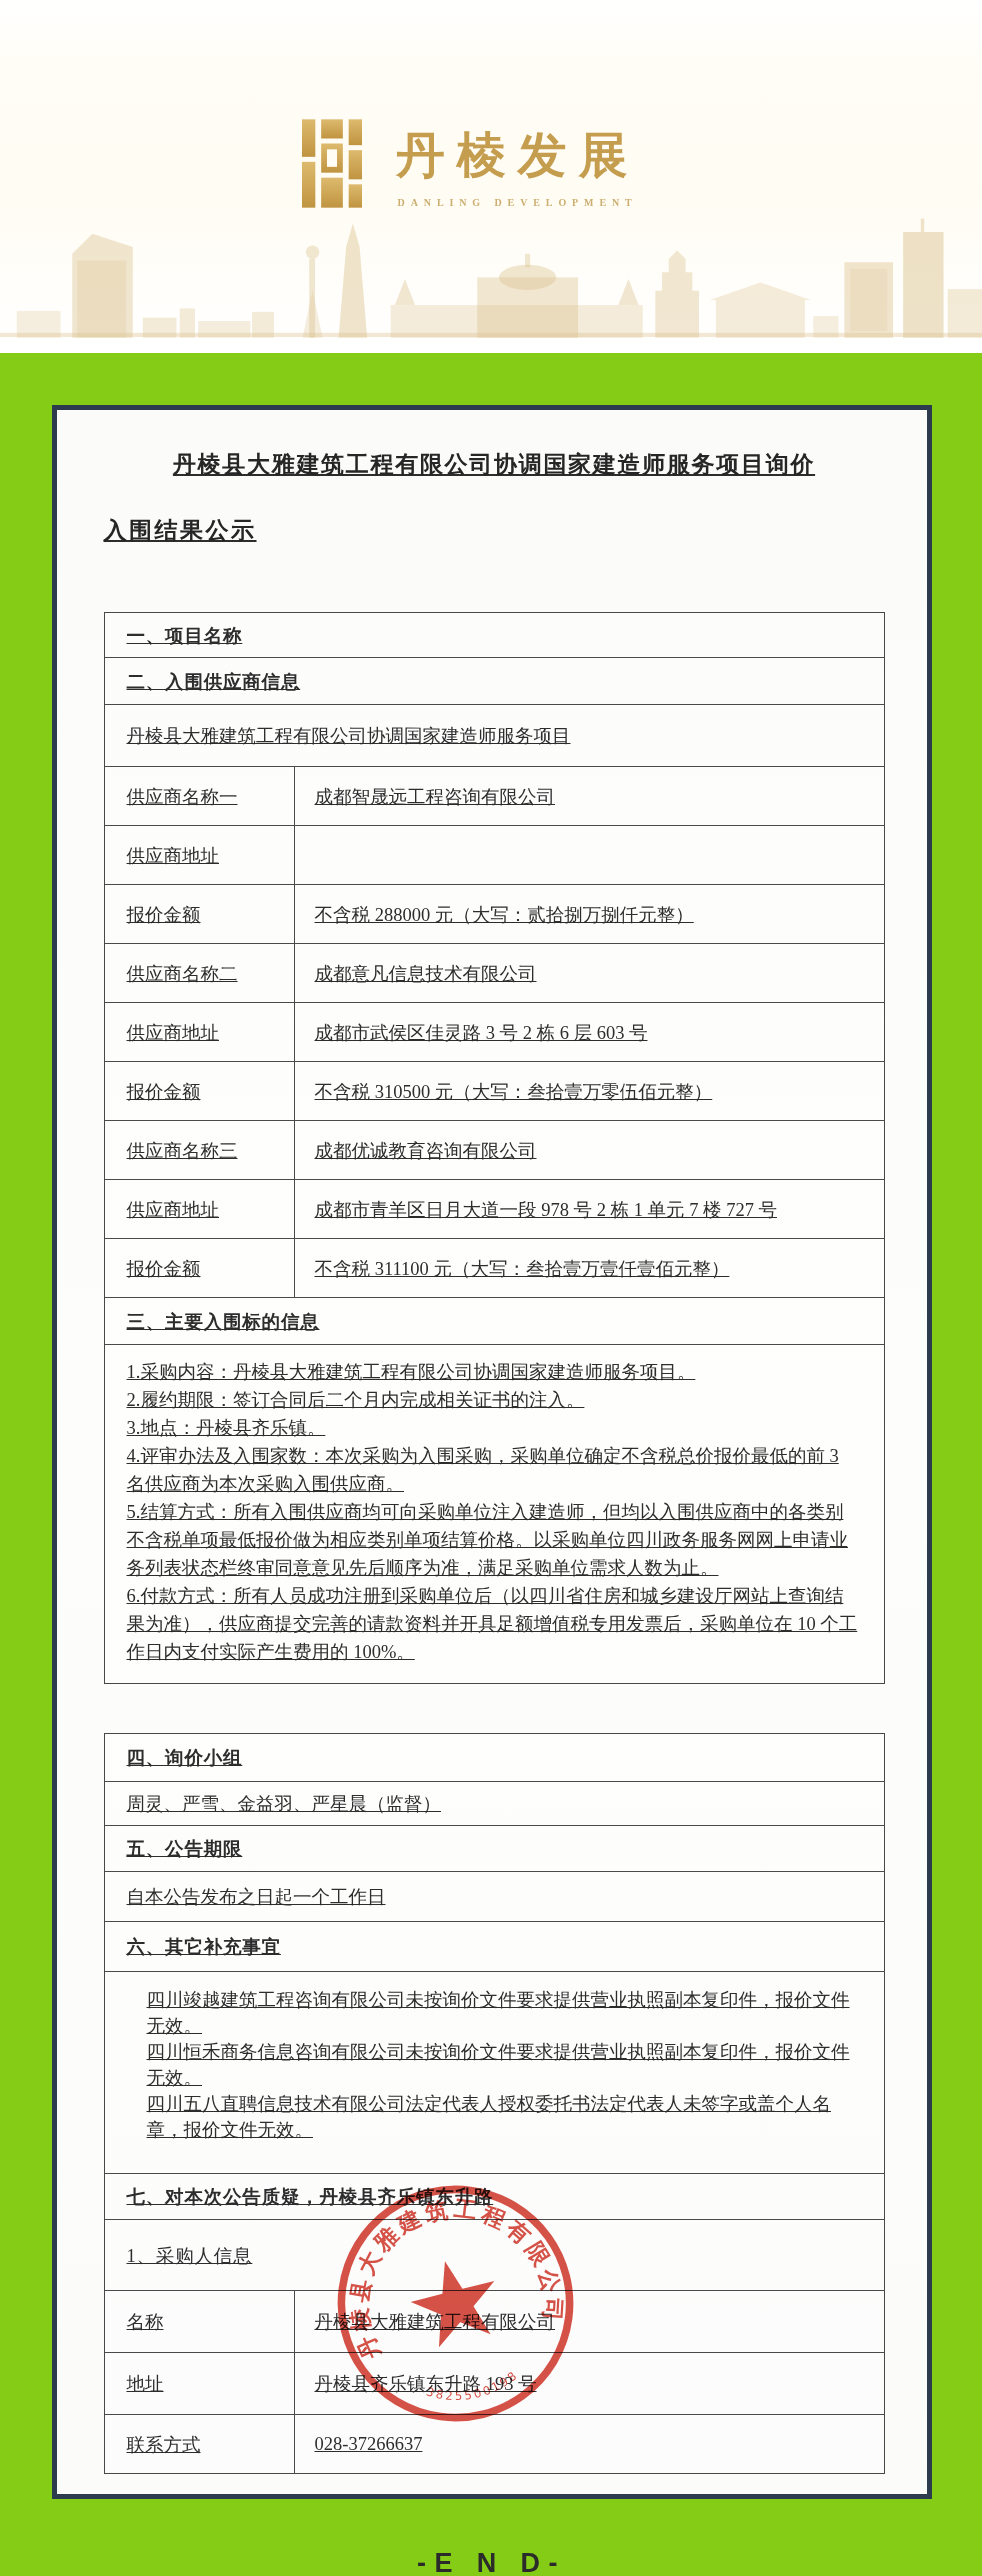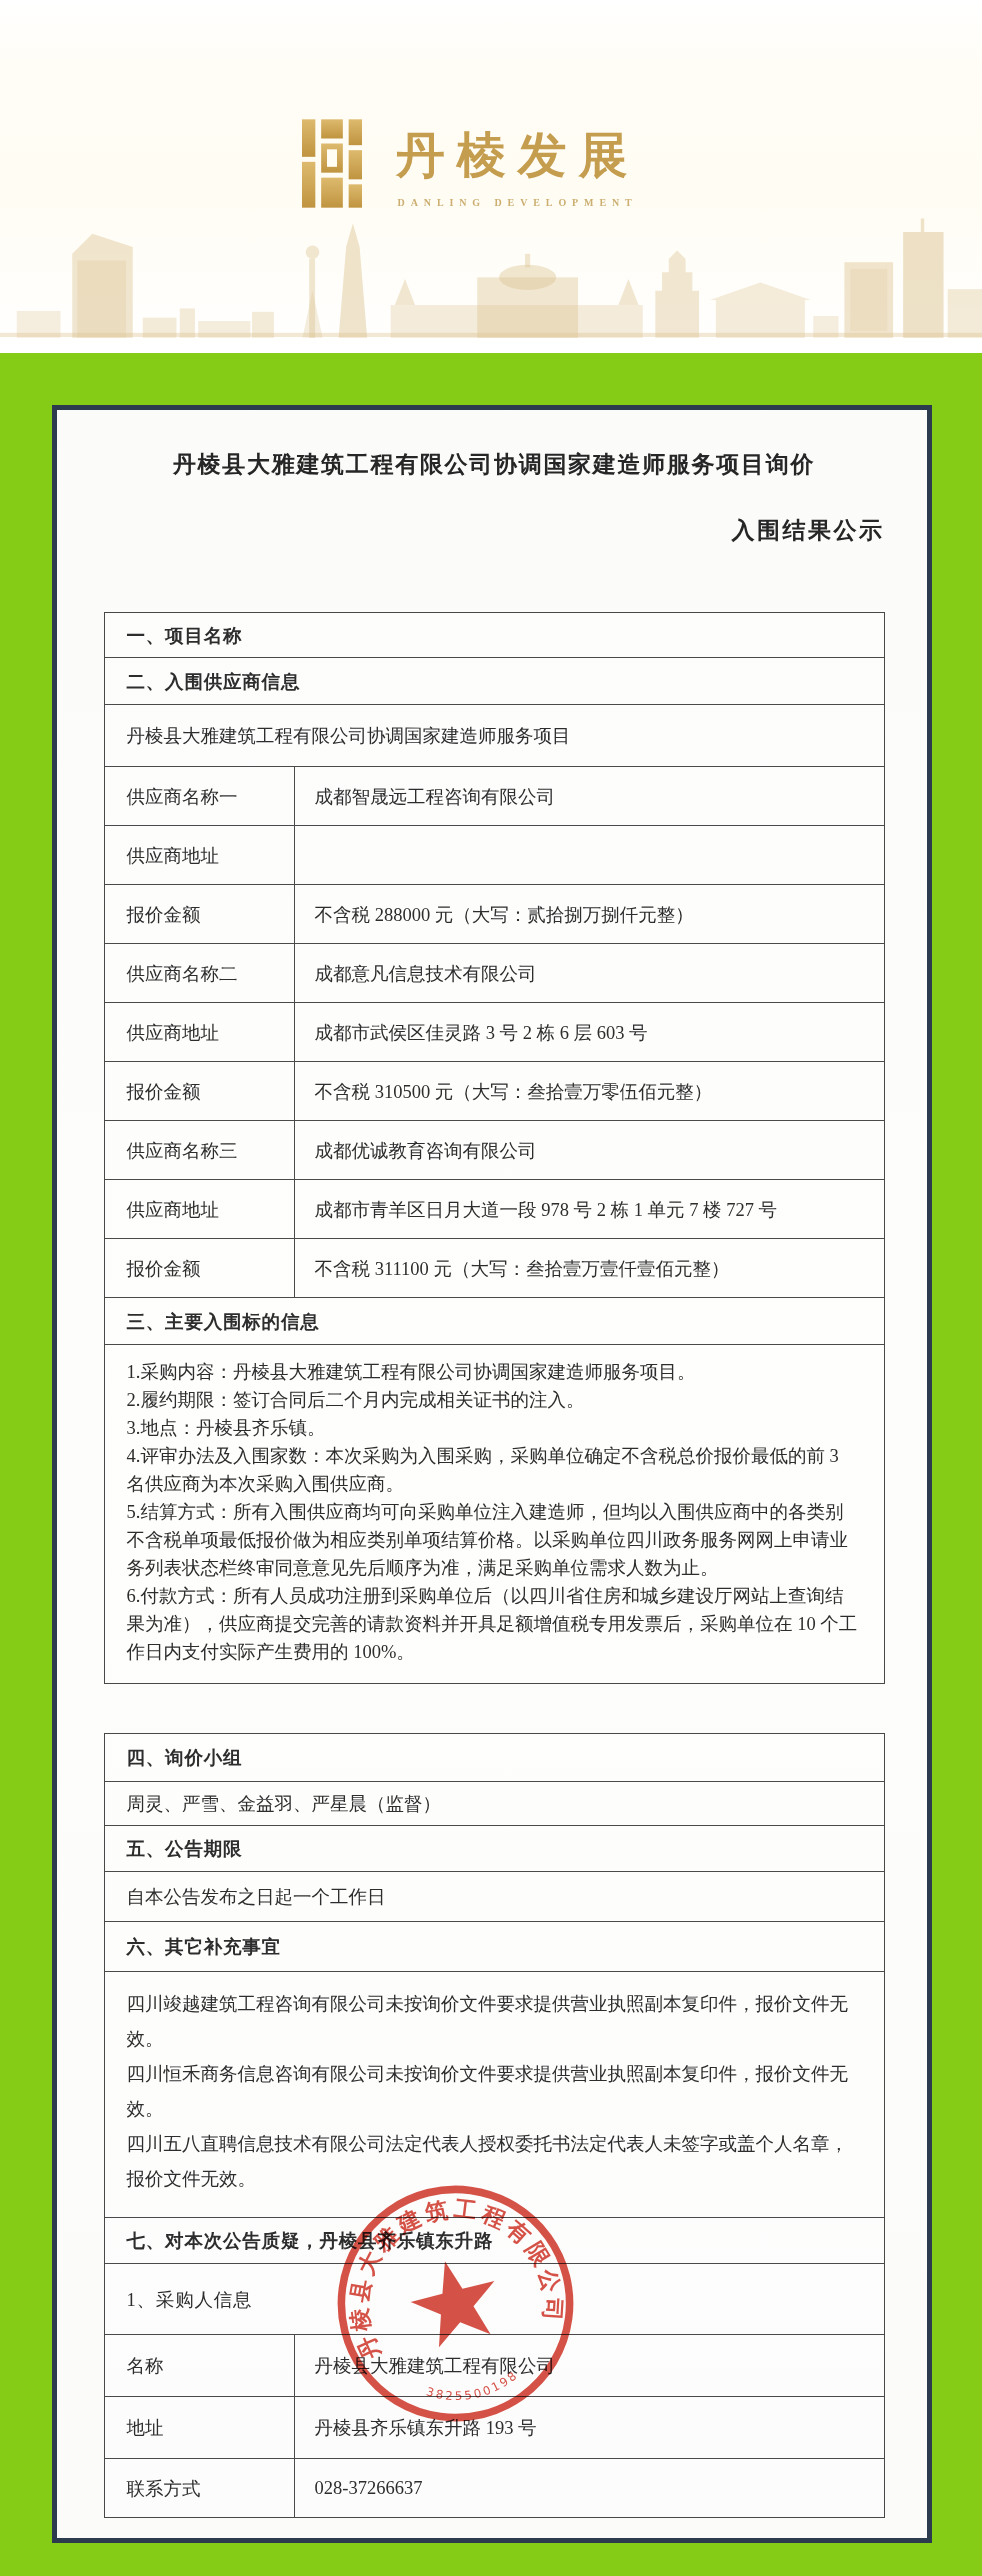--- a/index.html
+++ b/index.html
@@ -26,27 +26,28 @@
     color:#ccae70; font-weight:700; font-family:"Liberation Serif","DejaVu Serif",serif;
   }
   .skyline { position:absolute; left:0; bottom:15px; display:block; }
 
   
   .card {
     position:relative; width:880px; min-height:2035px; margin:52px auto 0;
     border:5px solid #2c3b4d;
     background:linear-gradient(180deg,#fbfbf9 0%,#fdfdfc 50%,#fbfbfa 100%);
     padding:0 42px 20px 47px;
+    text-decoration:underline;
   }
   .doc-title {
     margin-top:39px; text-align:center; font-size:23px; font-weight:700;
     letter-spacing:1.7px; color:#262626;
   }
   .doc-subtitle {
-    margin-top:35px; text-align:right; font-size:23px; font-weight:700;
+    margin-top:35px; text-align:left; font-size:23px; font-weight:700;
     letter-spacing:2.5px; color:#262626;
   }
 
   .tbl { margin-top:66px; border:1.7px solid #484848; font-size:18.5px; background:rgba(255,255,255,.35); }
   .tbl2 { margin-top:49px; position:relative; }
   .row { display:flex; align-items:center; }
   .row + .row { border-top:1.3px solid #4a4a4a; }
   .sec { font-weight:700; padding-left:22px; letter-spacing:0.8px; }
   .fullcell { padding:8.4px 22px; }
   .h52{min-height:44px} .h55{min-height:46px} .h56{min-height:47px}
@@ -56,21 +57,21 @@
   .kv { align-items:stretch; }
   .kv .label {
     width:190px; min-width:190px; border-right:1.3px solid #4a4a4a;
     display:flex; align-items:center; padding-left:22px;
   }
   .kv .value { flex:1; display:flex; align-items:center; padding:6.7px 13.4px 6.7px 20px; }
 
   .notes { display:block; padding:13.4px 22px 17px; }
   .notes .note-line { line-height:28px; }
   .notes2 { display:block; padding:15px 22px 20px; min-height:202px; }
-  .notes2 .note-line { line-height:35px; }
+  .notes2 .note-line { line-height:26px;margin-left:20px; }
 
   
   .stamp {
     position:absolute; left:228px; top:447px; width:245px; height:245px;
     opacity:.88; mix-blend-mode:multiply; pointer-events:none;
   }
 
   
   .end-mark {
     margin-top:49px; text-align:center; font-size:27px; font-weight:700;

